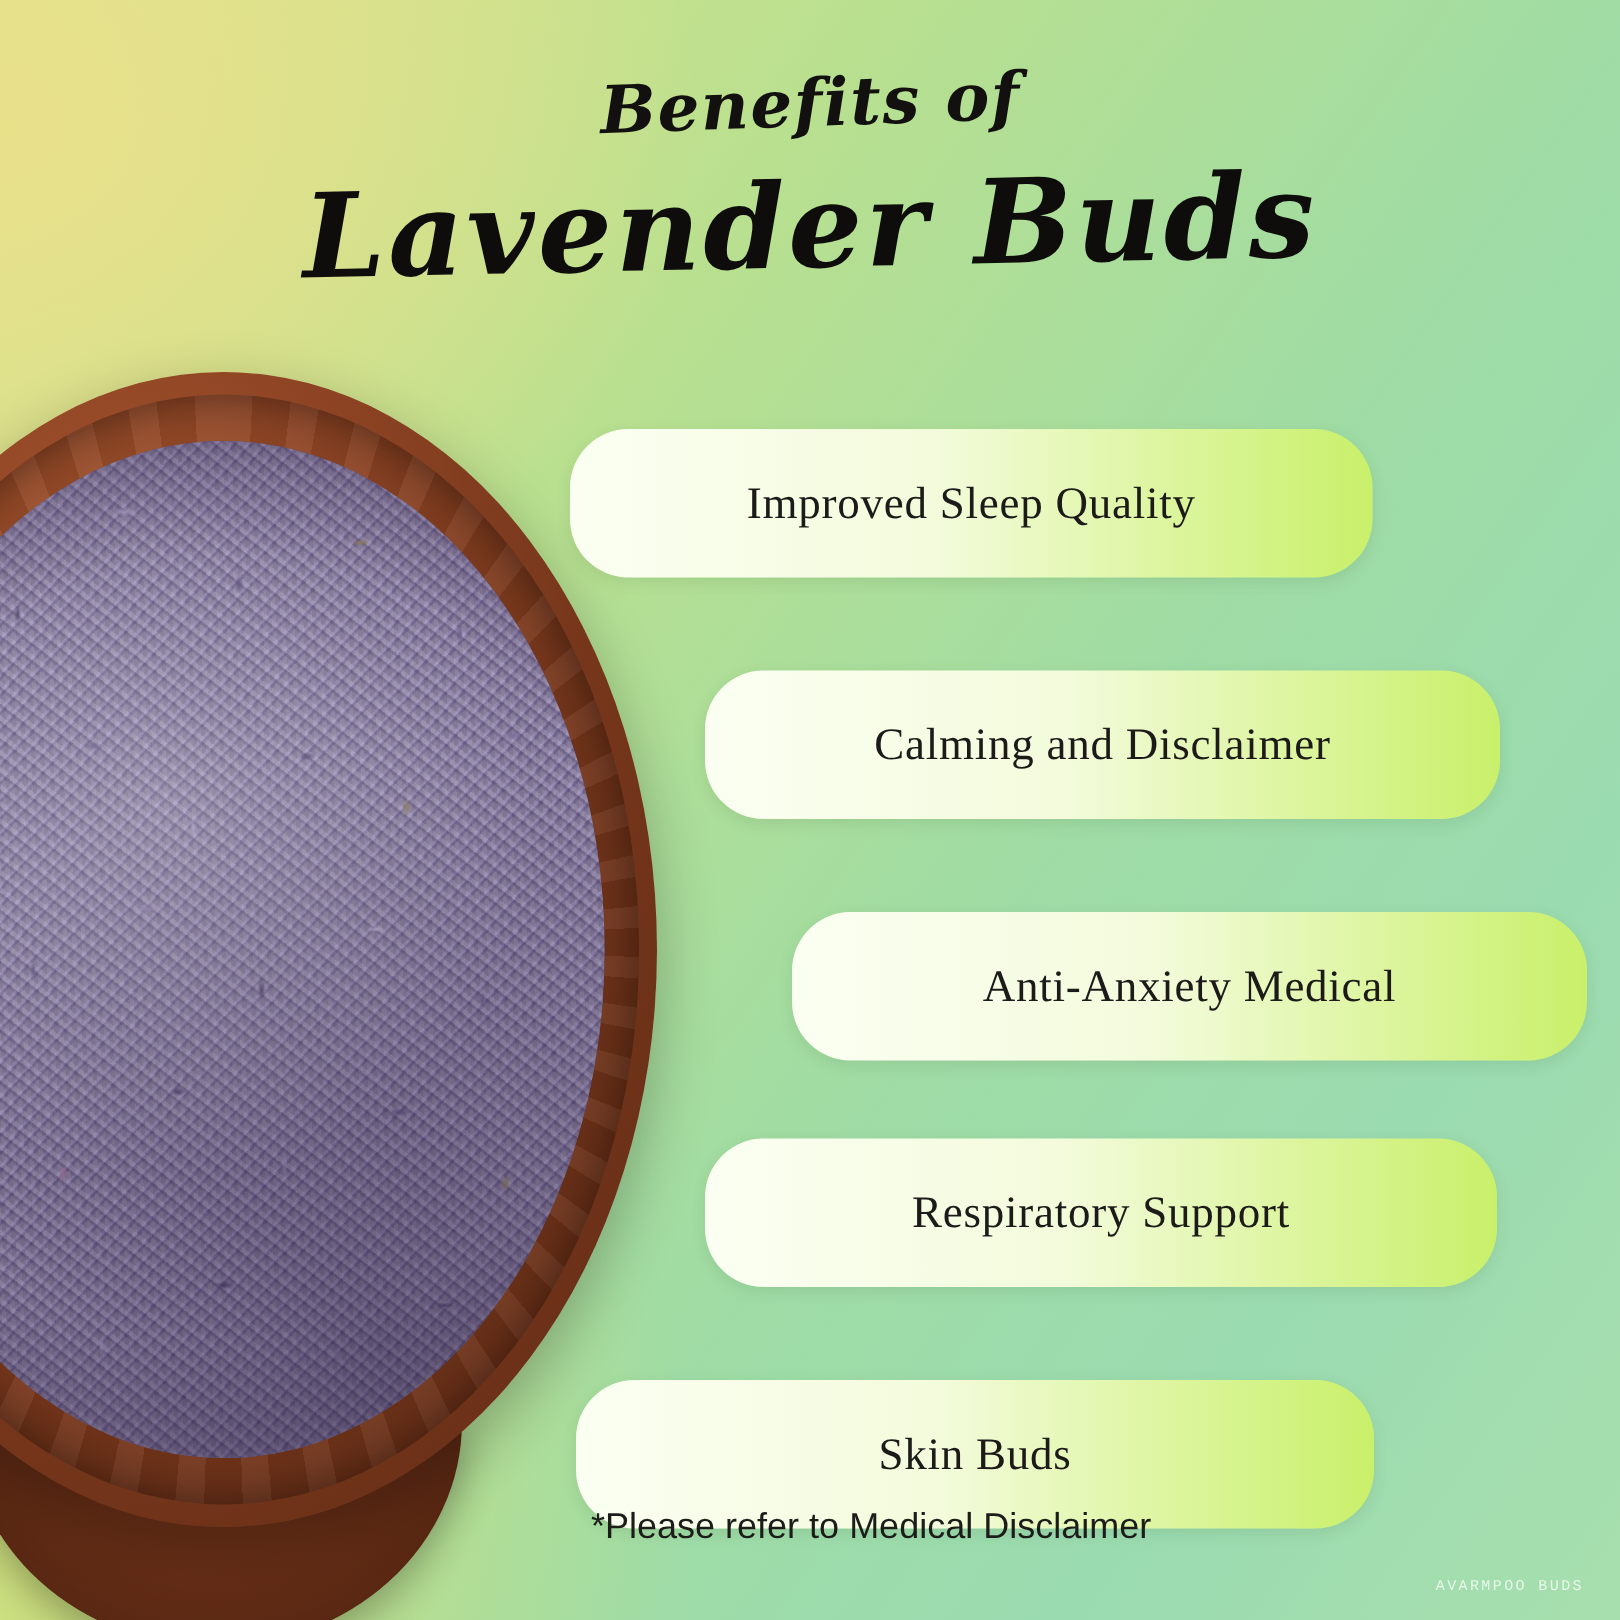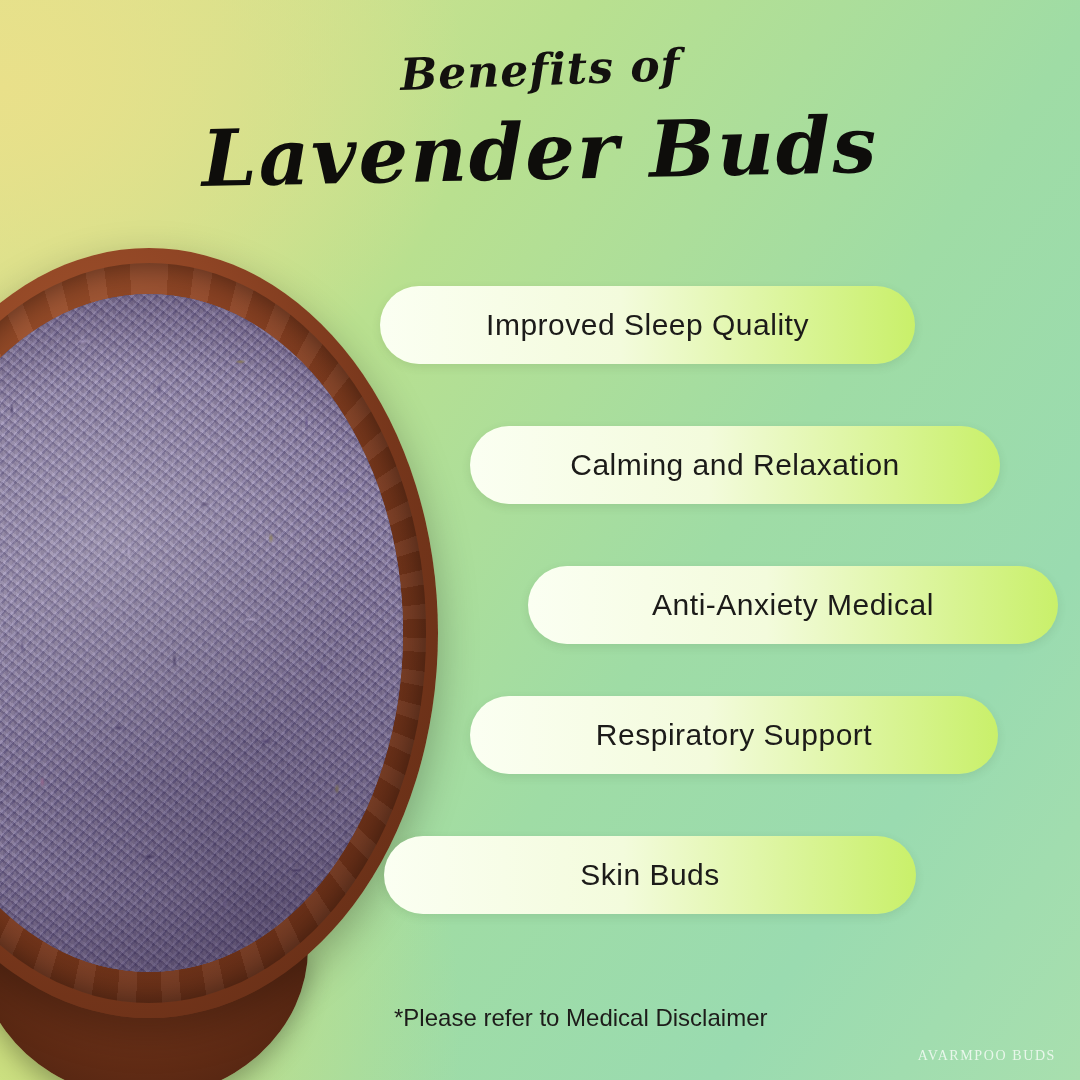--- a/index.html
+++ b/index.html
@@ -162,26 +162,26 @@
   }
 
   
   .pills {
     position: absolute;
     left: 380px;
     top: 286px;
     width: 660px;
   }
   .pill {
-    height: 78px;
+    height: 99px;
     border-radius: 39px;
     display: flex;
     align-items: center;
     justify-content: center;
-    font-family: Liberation Sans, sans-serif;
+    font-family: Liberation Serif, serif;
     font-size: 30px;
     color: #1c1b19;
     letter-spacing: 0.5px;
     box-shadow: 0 3px 10px rgba(60,80,40,0.12);
     background: linear-gradient(90deg, #fbfff2 0%, #f3fbdc 45%, #c9f06a 100%);
   }
   .pill-1 { width: 535px; margin-left: 0px; }
   .pill-2 { width: 530px; margin-left: 90px; margin-top: 62px; }
   .pill-3 { width: 530px; margin-left: 148px; margin-top: 62px; }
   .pill-4 { width: 528px; margin-left: 90px; margin-top: 52px; }
@@ -193,22 +193,22 @@
     left: 394px;
     top: 1004px;
     font-family: "Liberation Sans", sans-serif;
     font-size: 24px;
     color: #1d1c1a;
   }
   .watermark {
     position: absolute;
     right: 24px;
     bottom: 16px;
-    font-family: Liberation Serif, serif;
-    font-size: 14px;
+    font-family: Liberation Mono, monospace;
+    font-size: 10px;
     letter-spacing: 1.6px;
     color: rgba(255,255,255,0.75);
     text-align: right;
   }
 </style>
 </head>
 <body>
 
 <div class="poster">
 
@@ -226,21 +226,21 @@
         <div class="buds-shade"></div>
       </div>
     </div>
   </div>
 
   <div class="pills">
     <div class="pill pill-1">
       <span>Improved Sleep Quality</span>
     </div>
     <div class="pill pill-2">
-      <span>Calming and Relaxation</span>
+      <span>Calming and Disclaimer</span>
     </div>
     <div class="pill pill-3">
       <span>Anti-Anxiety Medical</span>
     </div>
     <div class="pill pill-4">
       <span>Respiratory Support</span>
     </div>
     <div class="pill pill-5">
       <span>Skin Buds</span>
     </div>

